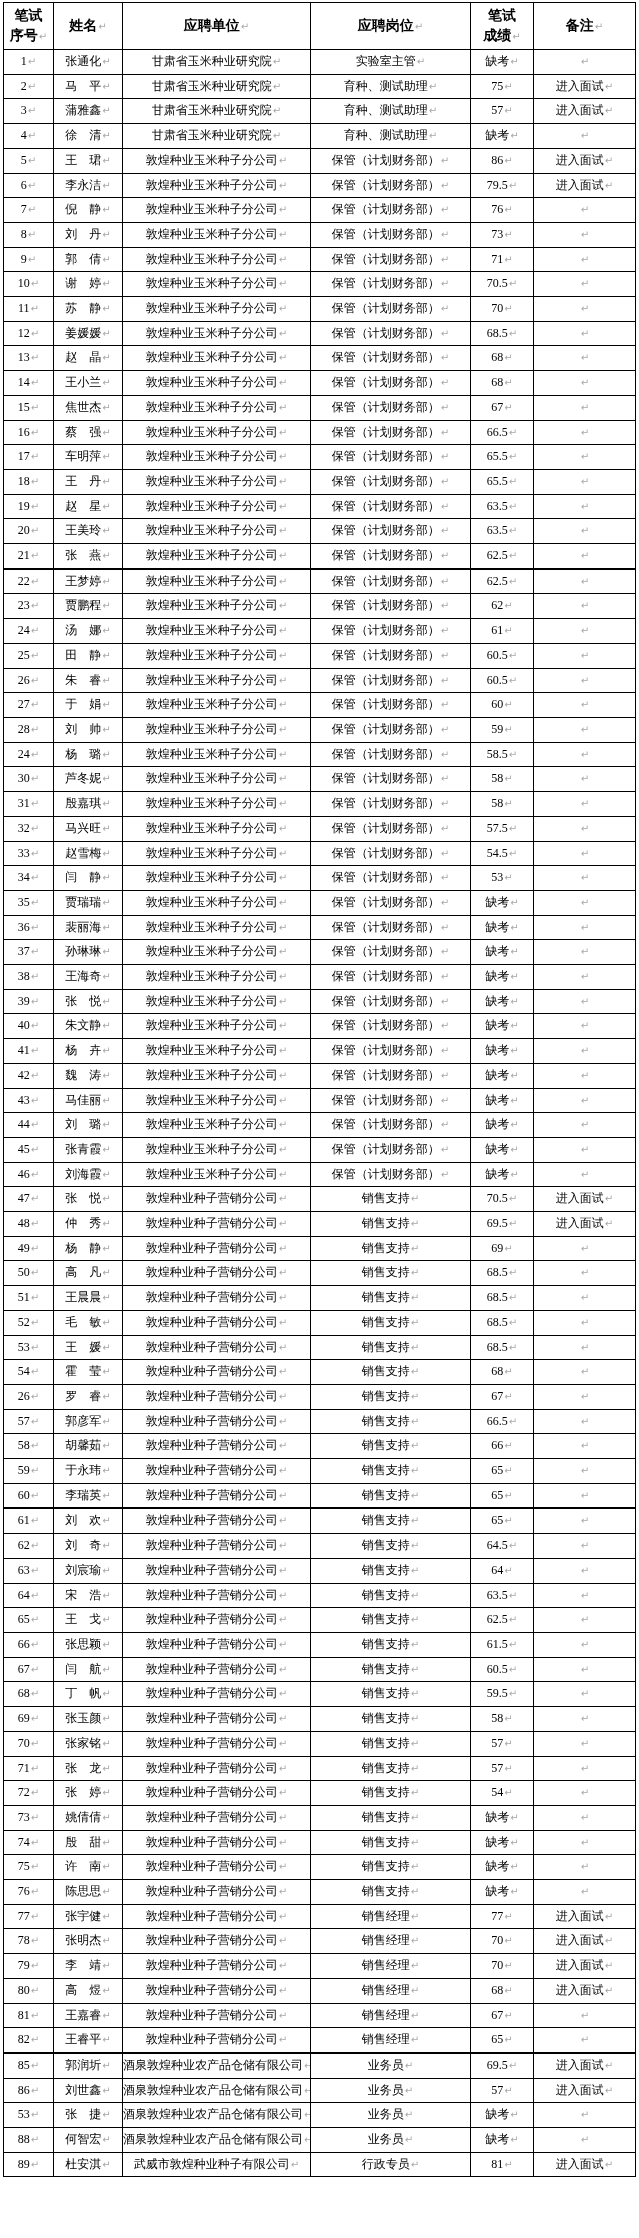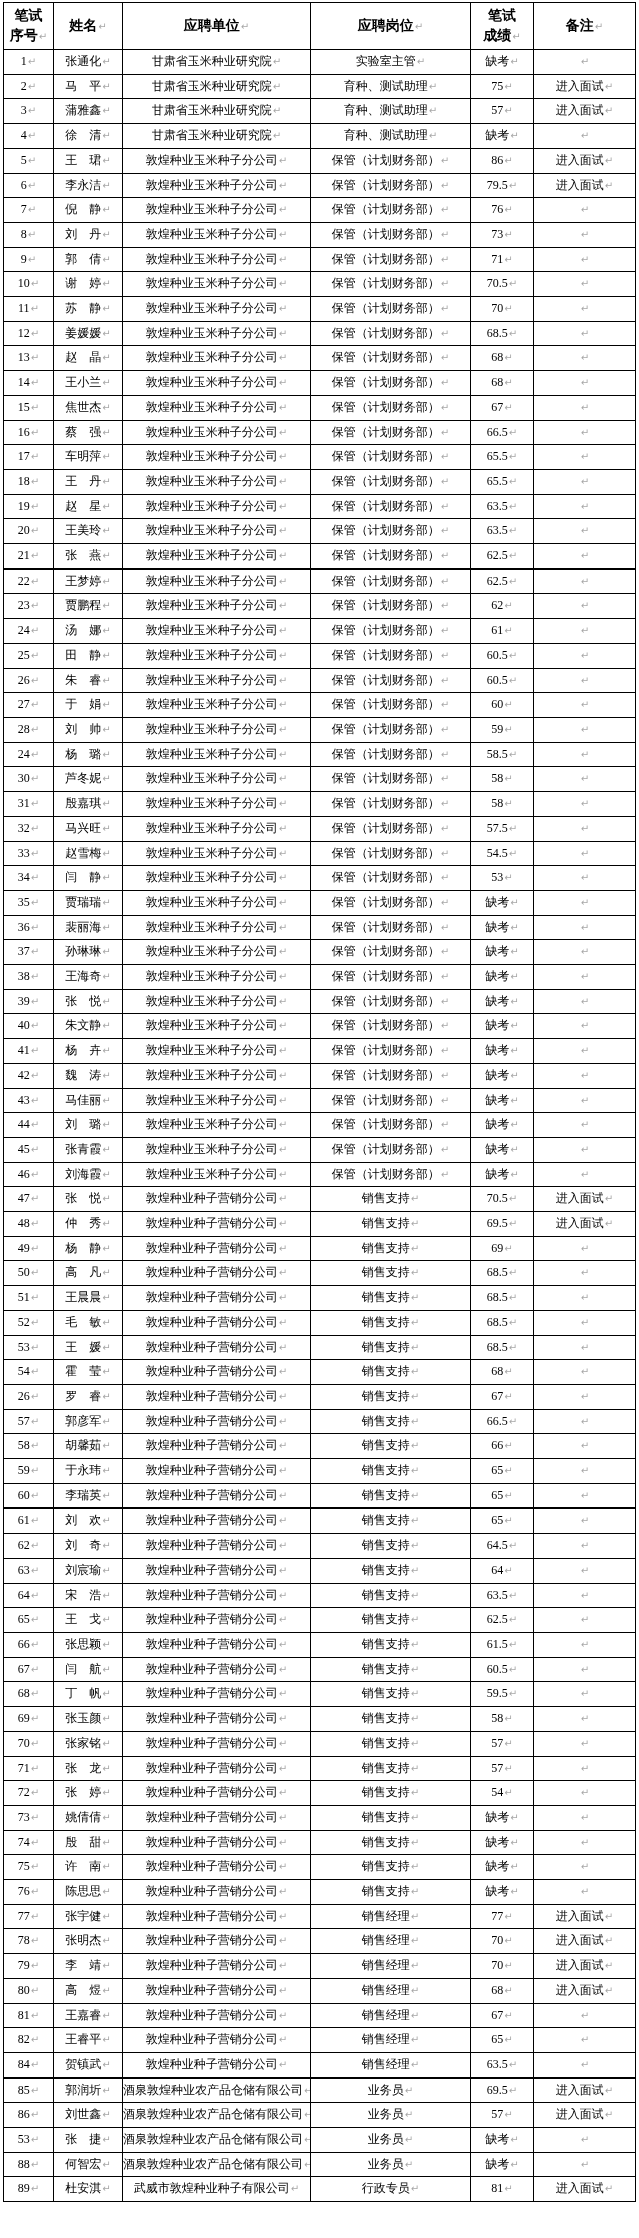--- a/index.html
+++ b/index.html
@@ -739,28 +739,20 @@
     <td><span class="t"></span><span class="mark">↵</span></td>
   </tr>
         <tr>
     <td><span class="t">82</span><span class="mark">↵</span></td>
     <td><span class="t">王睿平</span><span class="mark">↵</span></td>
     <td class="unit"><span class="t">敦煌种业种子营销分公司</span><span class="mark">↵</span></td>
     <td><span class="t">销售经理</span><span class="mark">↵</span></td>
     <td><span class="t">65</span><span class="mark">↵</span></td>
     <td><span class="t"></span><span class="mark">↵</span></td>
   </tr>
-        <tr>
-    <td><span class="t">84</span><span class="mark">↵</span></td>
-    <td><span class="t">贺镇武</span><span class="mark">↵</span></td>
-    <td class="unit"><span class="t">敦煌种业种子营销分公司</span><span class="mark">↵</span></td>
-    <td><span class="t">销售经理</span><span class="mark">↵</span></td>
-    <td><span class="t">63.5</span><span class="mark">↵</span></td>
-    <td><span class="t"></span><span class="mark">↵</span></td>
-  </tr>
         <tr class="page-break">
     <td><span class="t">85</span><span class="mark">↵</span></td>
     <td><span class="t">郭润圻</span><span class="mark">↵</span></td>
     <td class="unit"><span class="t">酒泉敦煌种业农产品仓储有限公司</span><span class="mark">↵</span></td>
     <td><span class="t">业务员</span><span class="mark">↵</span></td>
     <td><span class="t">69.5</span><span class="mark">↵</span></td>
     <td><span class="t">进入面试</span><span class="mark">↵</span></td>
   </tr>
         <tr>
     <td><span class="t">86</span><span class="mark">↵</span></td>

